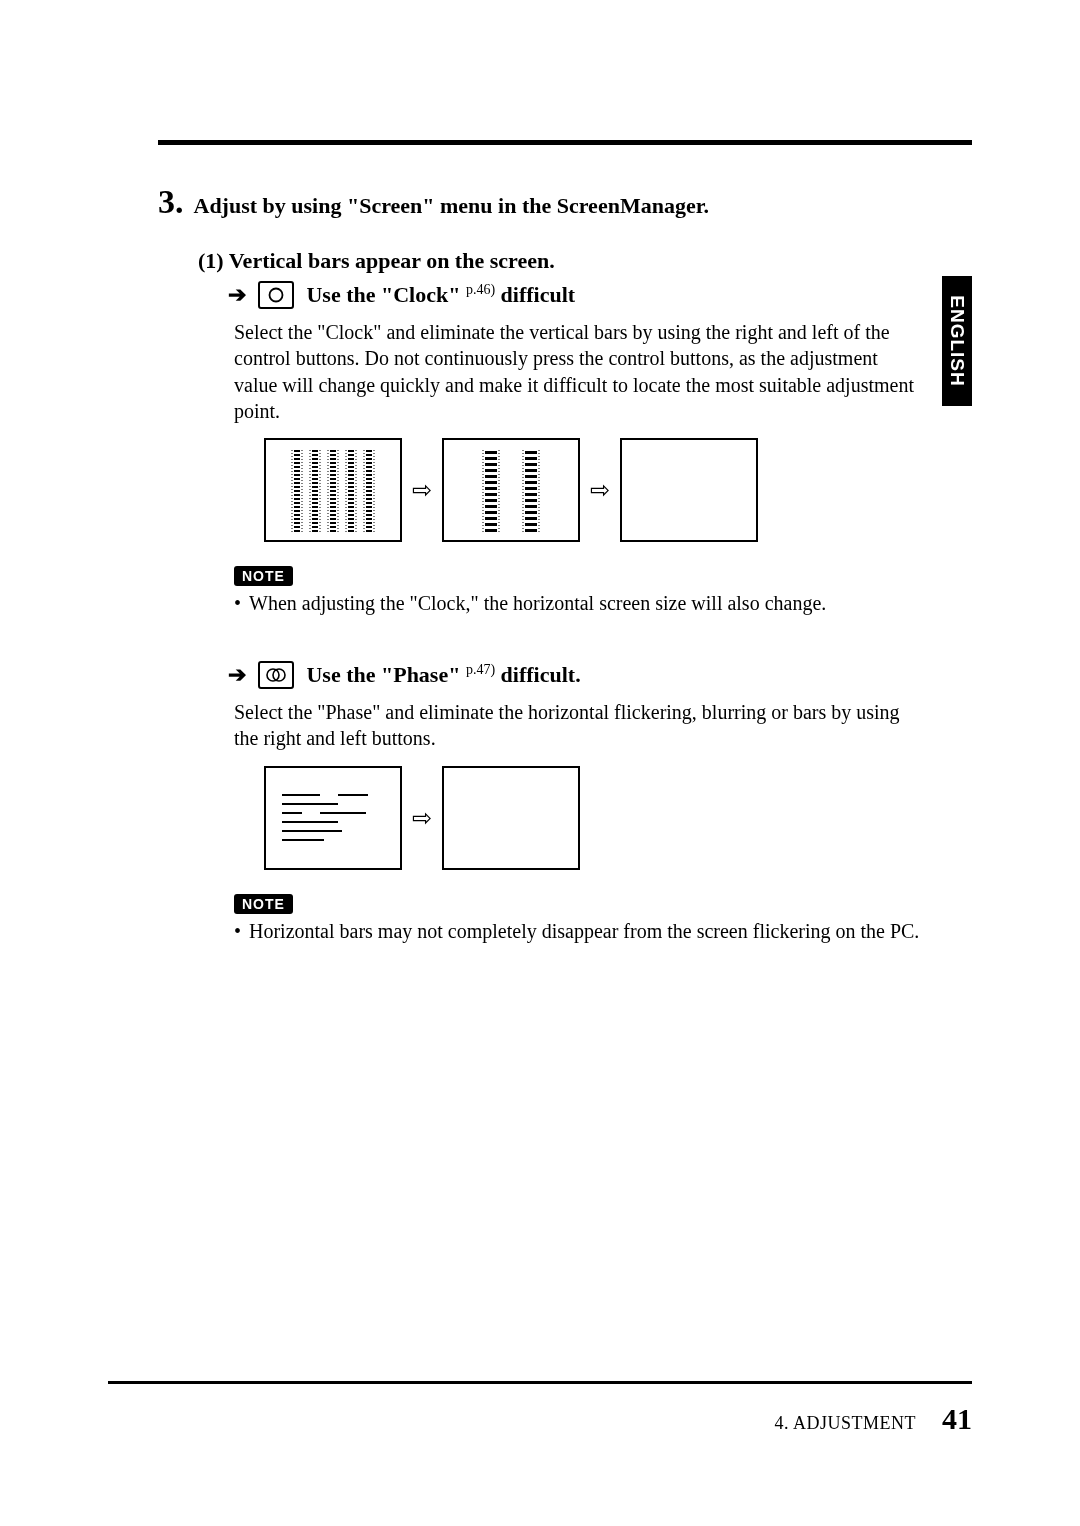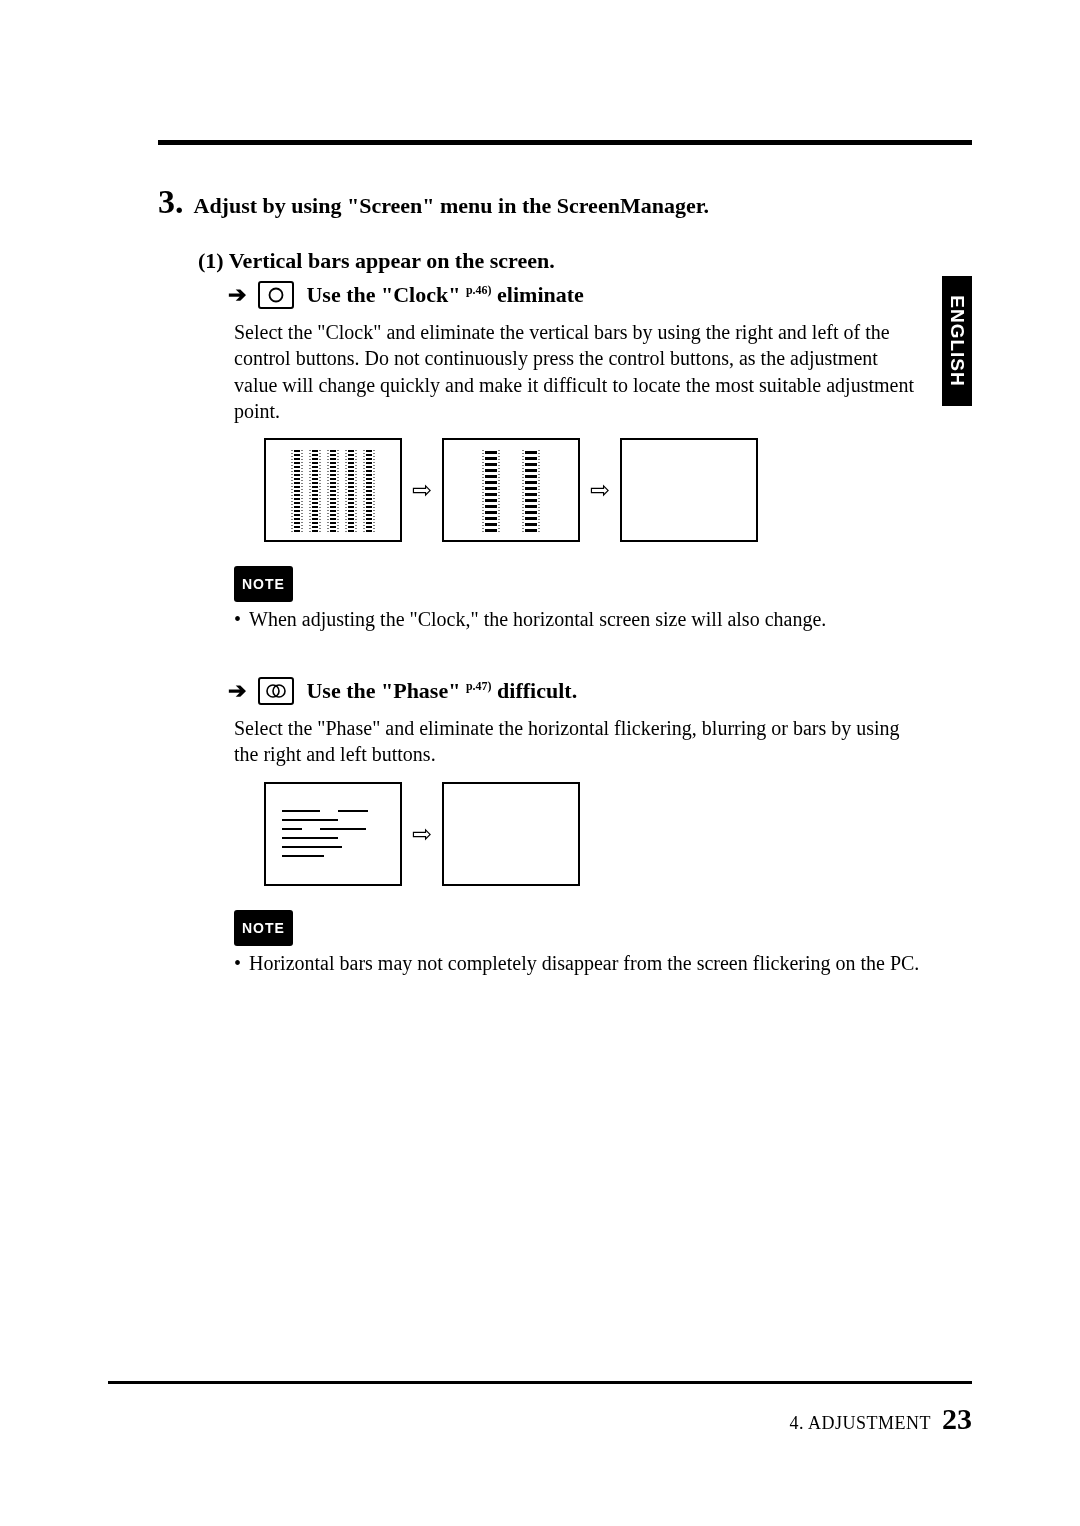--- a/index.html
+++ b/index.html
@@ -44,26 +44,26 @@
   .sub{margin-left:40px;margin-right:0;}
   .sub-title{font-size:22px;font-weight:bold;line-height:1.5;margin-top:22px;}
   .action-line{font-size:22px;font-weight:bold;display:flex;align-items:center;margin:4px 0 10px 30px;}
   .action-arrow{font-size:22px;margin-right:10px;}
   .osd-icon{
     display:inline-flex;align-items:center;justify-content:center;
     width:32px;height:24px;border:2px solid #000;border-radius:3px;
     margin:0 12px 0 2px;
   }
   .osd-icon svg{display:block;}
-  .page-ref{font-size:12px;font-weight:bold;vertical-align:super;}
+  .page-ref{font-size:14px;font-weight:normal;vertical-align:super;}
   .body-text{font-size:20px;line-height:1.32;margin:0 0 8px 36px;}
   .note-badge{
     display:inline-block;background:#000;color:#fff;
     font-family:Arial,Helvetica,sans-serif;font-size:14px;font-weight:bold;
-    padding:10px 8px;border-radius:3px;margin:10px 0 4px 36px;letter-spacing:1px;text-align:center;
+    padding:2px 8px;border-radius:3px;margin:10px 0 4px 36px;letter-spacing:1px;text-align:center;
   }
   .note-text{font-size:20px;line-height:1.32;margin:0 0 6px 36px;display:flex;}
   .bullet{margin-right:8px;}
   .diagram-row{display:flex;align-items:center;margin:14px 0 14px 66px;}
   .screen-box{
     border:2.5px solid #000;
     width:134px;height:100px;
     display:flex;align-items:center;justify-content:center;
     background:#fff;
   }
@@ -87,21 +87,21 @@
   .vbars.two .vbar{width:12px;background:repeating-linear-gradient(0deg,#000 0 3px,#fff 3px 6px);}
   .hstack{display:flex;flex-direction:column;gap:7px;padding:14px 16px;width:100%;box-sizing:border-box;}
   .hseg{display:flex;gap:18px;}
   .hseg span{height:2px;background:#000;display:block;}
   .bottom-rule{
     position:absolute;left:108px;right:108px;bottom:134px;
     border:none;border-top:3px solid #000;
   }
   .footer{
     position:absolute;right:108px;bottom:90px;
-    font-size:18px;display:flex;align-items:baseline;gap:11px;
+    font-size:18px;display:flex;align-items:baseline;gap:26px;
   }
   .footer .chapter{letter-spacing:.5px;}
   .footer .pagenum{font-size:30px;font-weight:bold;}
   .gap-lg{height:34px;}
 </style>
 </head>
 <body>
 
 <div class="page">
 
@@ -122,21 +122,21 @@
       <div class="sub-title">(1)  Vertical bars appear on the screen.</div>
 
       <div class="action-line">
         <span class="action-arrow">➔</span>
         <span class="osd-icon">
           <svg width="18" height="18" viewBox="0 0 18 18">
               <circle cx="9" cy="9" r="6.5" fill="none" stroke="#000" stroke-width="1.8"></circle>
             </svg>
         </span>
         <span>
-          <span>Use the "Clock" </span><span class="page-ref">p.46)</span><span> eliminate</span>
+          <span>Use the "Clock" </span><span class="page-ref">p.46)</span><span> difficult</span>
         </span>
       </div>
 
       <p class="body-text">Select the "Clock" and eliminate the vertical bars by using the right and left of the control buttons.  Do not continuously press the control buttons, as the adjustment value will change quickly and make it difficult to locate the most suitable adjustment point.</p>
 
       <div class="diagram-row">
         <div class="screen-box">
           <div class="vbars spread">
               <span class="vbar"></span>
               <span class="vbar"></span>
@@ -217,16 +217,16 @@
         <span>Horizontal bars may not completely disappear from the screen flickering on the PC.</span>
       </div>
     </div>
 
   </div>
 
   <hr class="bottom-rule">
 
   <div class="footer">
     <span class="chapter">4. ADJUSTMENT</span>
-    <span class="pagenum">23</span>
+    <span class="pagenum">41</span>
   </div>
 
 </div>
 
 </body></html>

